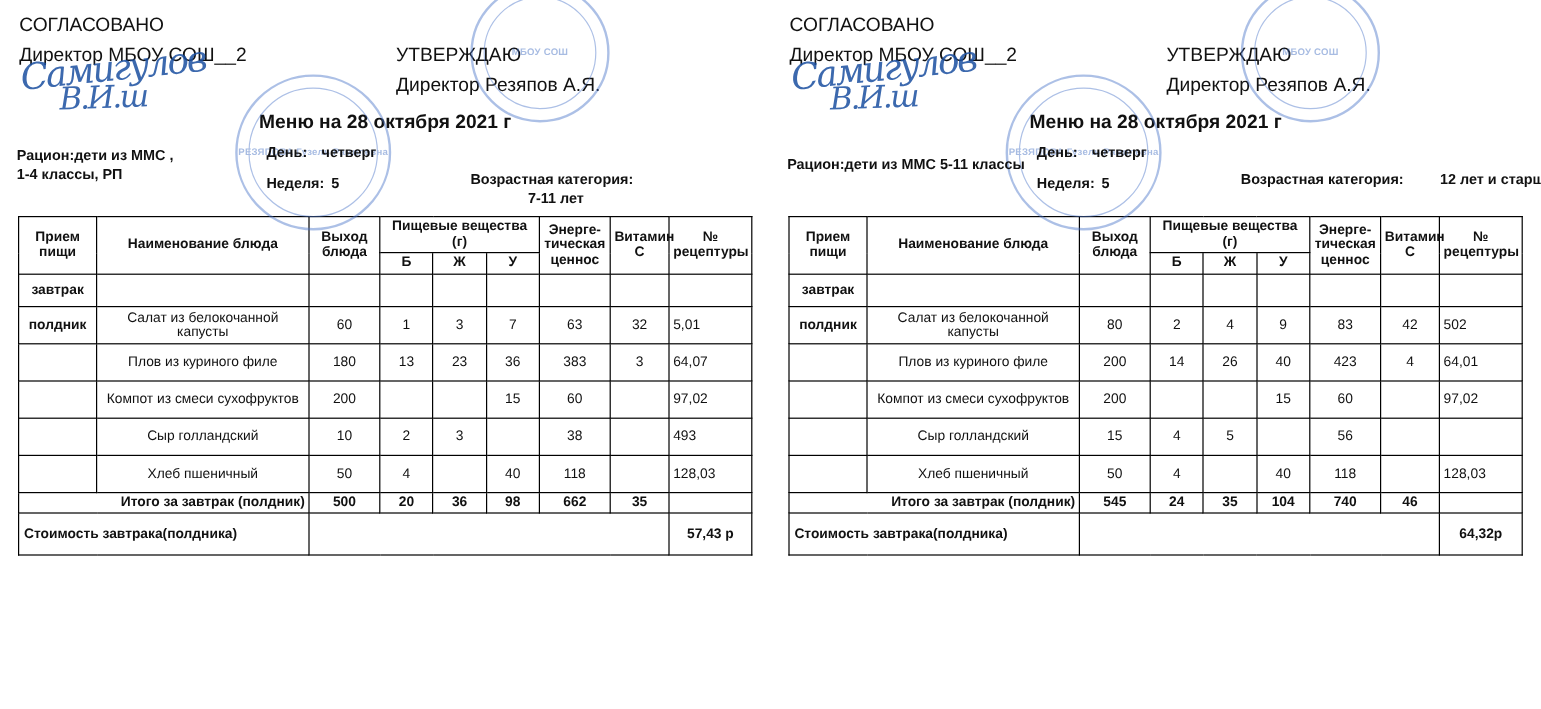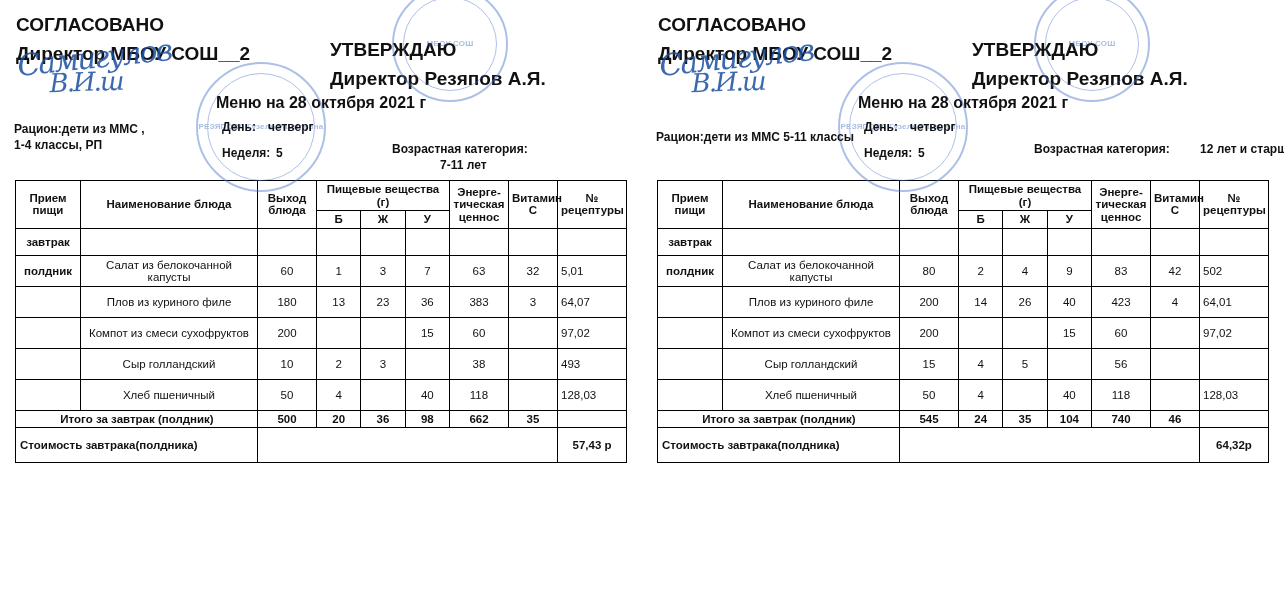--- a/index.html
+++ b/index.html
@@ -26,22 +26,22 @@
   #page-left { left: 0; }
   #page-right { left: 642px; }
 
   
   .approvals {
     position: relative;
     height: 92px;
   }
   .appr-block {
     position: absolute;
-    font-size: 19px;
-    font-weight: bold;
+    font-size: 16px;
+    font-weight: normal;
     line-height: 1.55;
   }
   .appr-left { left: 16px; top: 10px; }
   .appr-right { left: 330px; top: 10px; text-align: left; margin-top: 25px; }
   .appr-title { display: block; }
   .appr-sub { display: block; }
 
   
   .signature {
     position: absolute;
@@ -147,21 +147,21 @@
   .c-num    { width: 40px;  text-align: center; }
   .c-energy { width: 52px;  text-align: center; }
   .c-vit    { width: 42px;  text-align: center; }
   .c-rec    { width: 62px;  text-align: center; margin-top: 44px; }
   td.c-rec  { text-align: left; padding-left: 4px; }
   td.c-name { padding-left: 4px; }
 
   tr.row-dish td { height: 26px; }
   tr.row-meal-head td { height: 22px; }
   .total-row td { font-weight: bold; text-align: center; }
-  .total-row td.label { text-align: center; padding-left: 4px; margin-top: 32px; }
+  .total-row td.label { text-align: right; padding-left: 4px; margin-top: 32px; }
   .cost-row td { font-weight: bold; height: 30px; }
   .cost-row td.label { text-align: left; padding-left: 4px; }
   .cost-row td.value { text-align: center; }
 </style>
 </head>
 <body>
 
 <div class="page" id="page-left">
 
   <div class="approvals">

